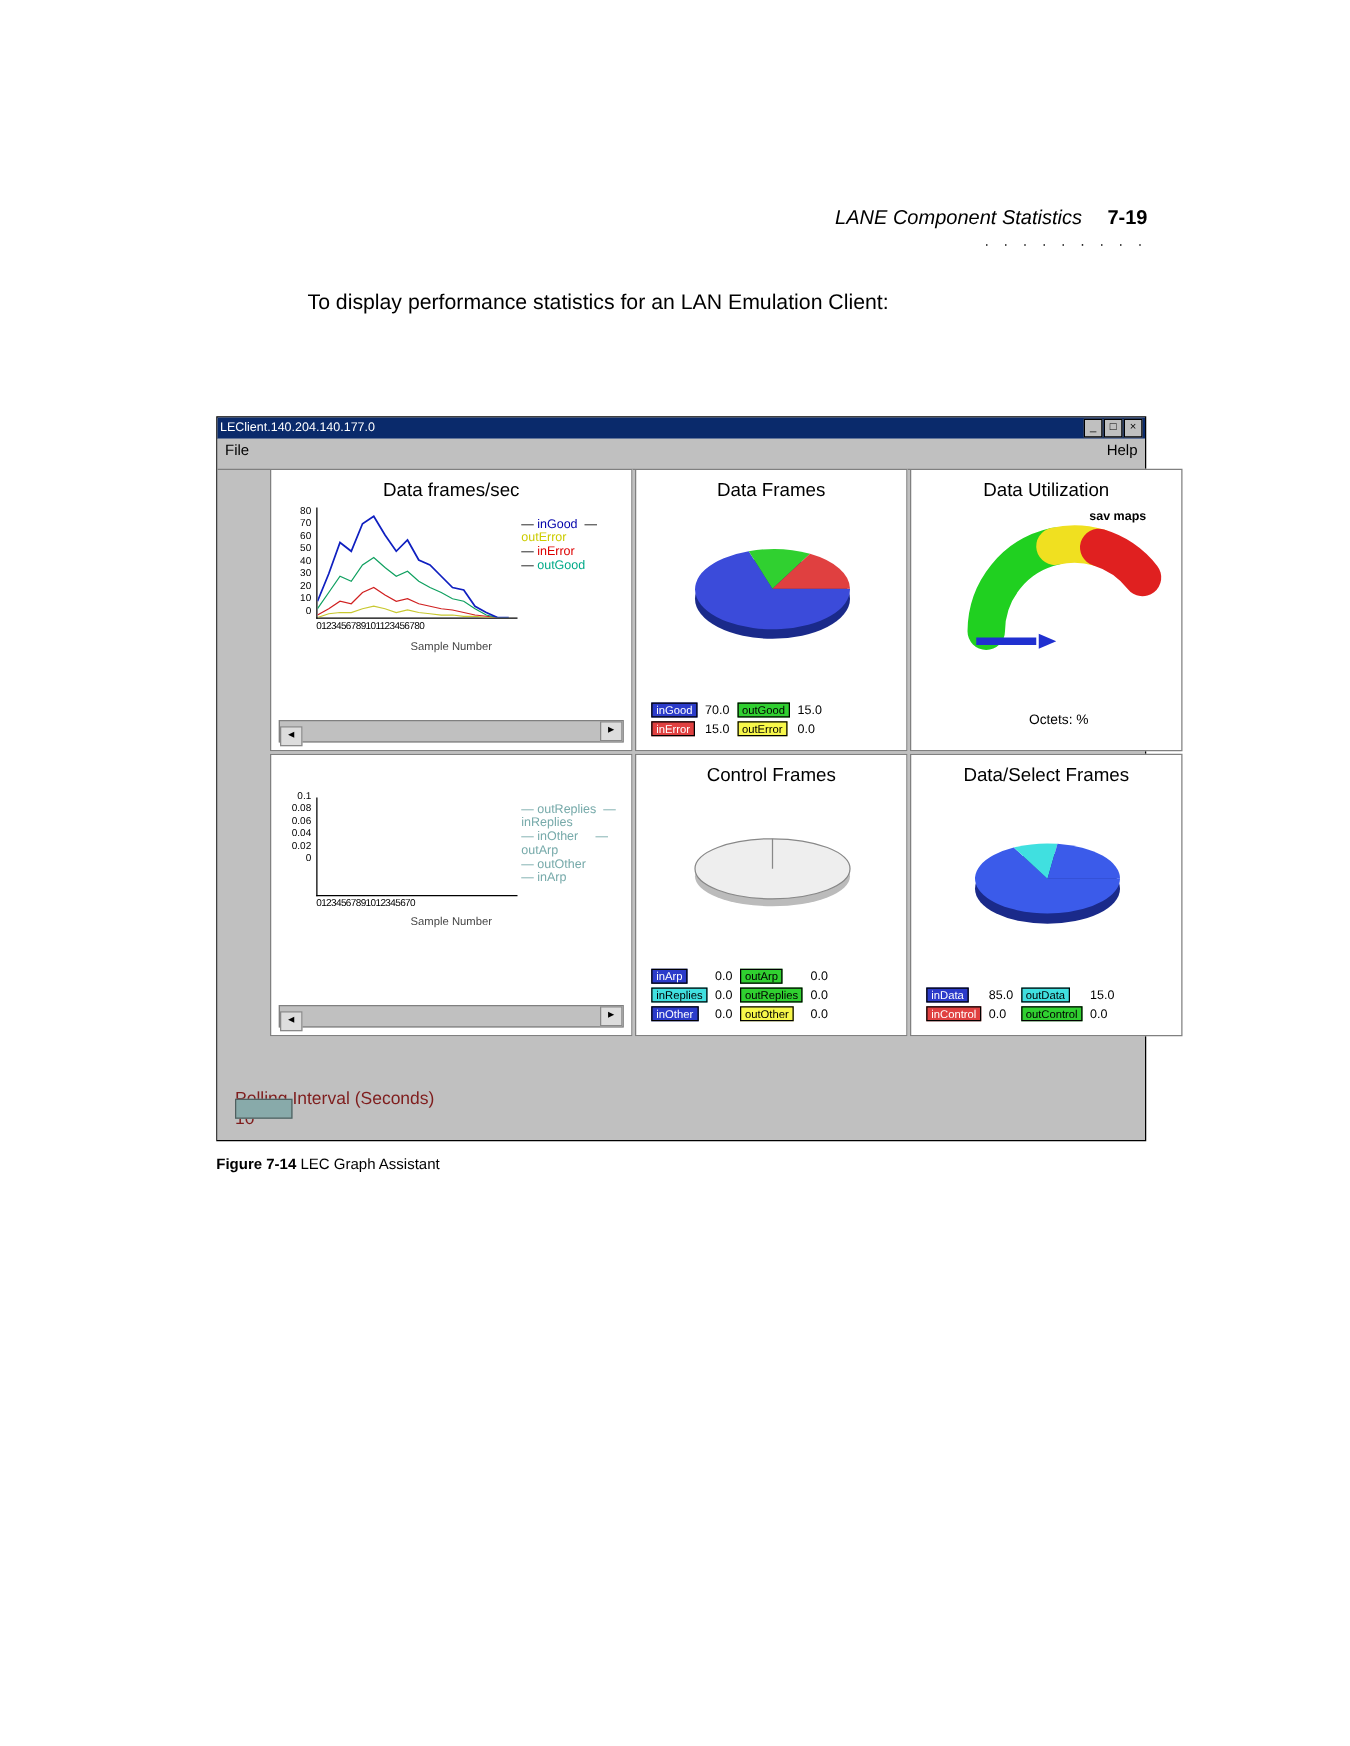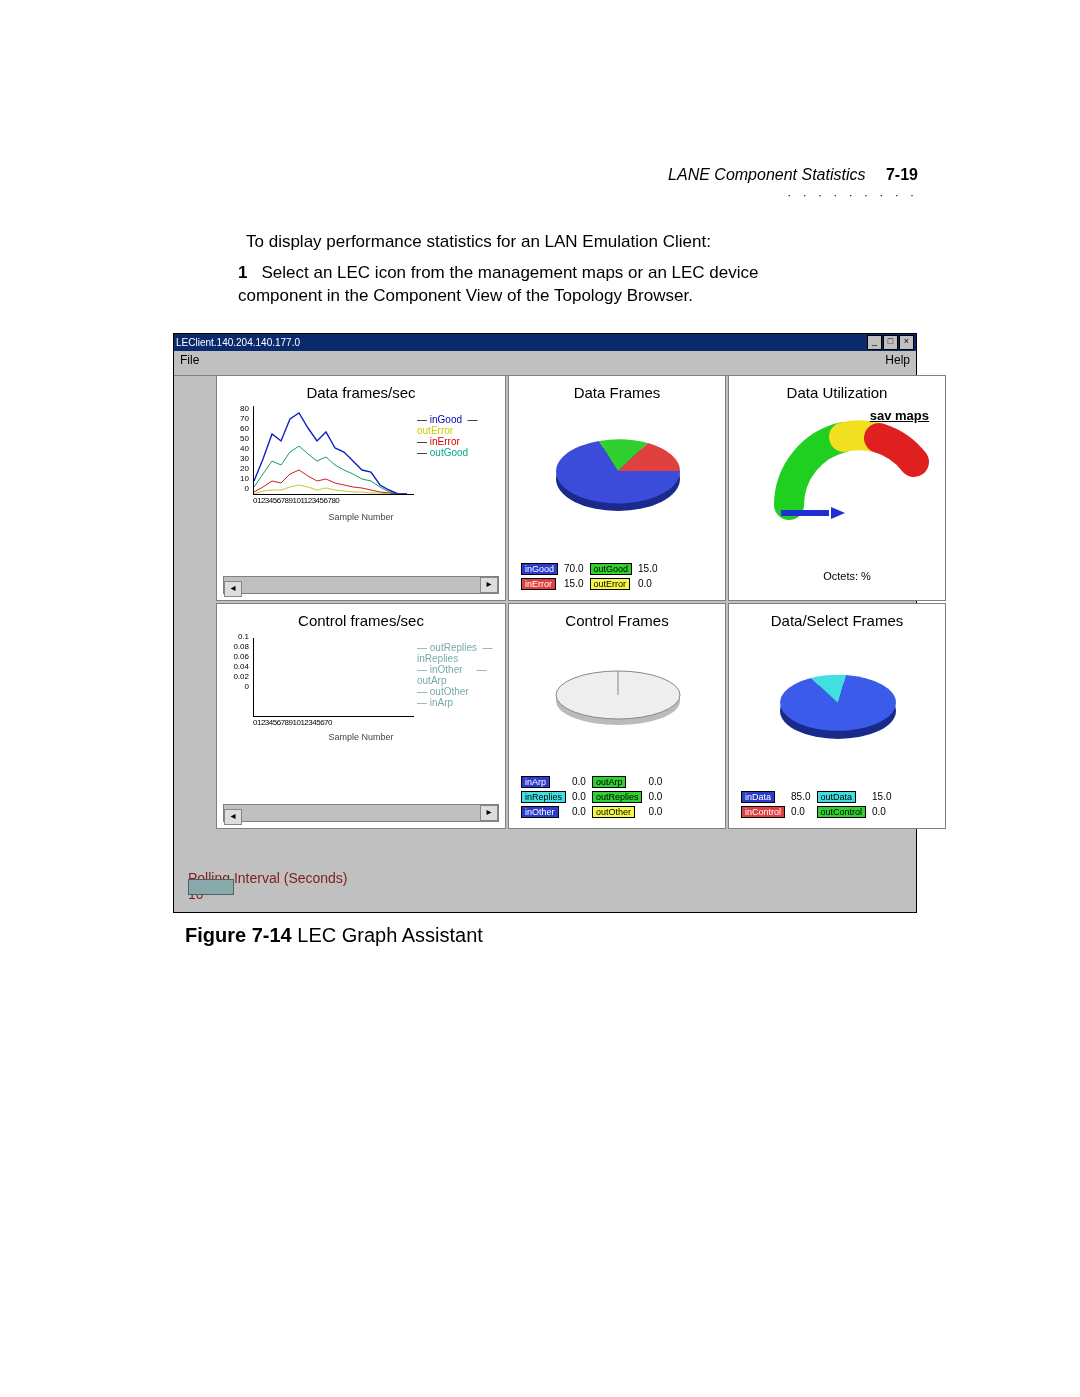--- a/index.html
+++ b/index.html
@@ -6,21 +6,21 @@
 .page{width:1080px;height:1397px;background:#fff;position:relative;}
 
 .hdr-band{position:absolute;right:162px;top:166px;font-size:16px;}
 .hdr-section{font-style:italic;}
 .hdr-page{font-weight:bold;margin-left:16px;text-align:right;}
 .dots{position:absolute;right:162px;top:188px;font-size:12px;letter-spacing:4px;color:#000;}
 .intro{position:absolute;left:246px;top:232px;font-size:17px;}
 .step1{position:absolute;left:238px;top:262px;font-size:17px;max-width:600px;line-height:1.35;}
 .step2{position:absolute;left:238px;top:314px;font-size:17px;}
 .num{font-weight:bold;margin-right:14px;}
-.caption{position:absolute;left:185px;top:924px;font-size:20px;}
+.caption{position:absolute;left:173px;top:924px;font-size:12px;}
 .caption-bold{font-weight:bold;}
 
 .win{position:absolute;left:173px;top:333px;width:742px;height:578px;border:1px solid #000;}
 .titlebar{height:17px;background:#0a2a6b;color:#fff;font-size:10px;display:flex;align-items:center;justify-content:space-between;padding:0 2px;}
 .titlebar .winbtns{display:flex;gap:1px;}
 .titlebar .winbtn{width:13px;height:13px;background:#c0c0c0;border:1px solid #000;font-size:9px;line-height:11px;text-align:center;color:#000;}
 .client{position:absolute;top:17px;left:0;right:0;bottom:0;background:#c0c0c0;}
 .menubar{height:20px;display:flex;justify-content:space-between;font-size:12px;padding:2px 6px;border-bottom:1px solid #808080;}
 .menubar span{color:#000;}
 
@@ -36,41 +36,38 @@
 .linexlbl{position:absolute;left:0;right:0;top:136px;text-align:center;font-size:9px;color:#444;}
 .scroll{position:absolute;left:6px;bottom:6px;right:6px;height:16px;background:#c0c0c0;border:1px solid #808080;}
 .scroll .arr{width:16px;height:14px;background:#ddd;border:1px solid #888;display:inline-block;text-align:center;font-size:10px;line-height:12px;}
 .scroll .arr.right{float:right;}
 
 .pietable{position:absolute;left:8px;bottom:8px;right:8px;font-size:10px;}
 .pietable td{padding:1px 2px;}
 .tag{border:1px solid #000;padding:0 3px;font-size:9px;}
 .t-blue{background:#2b3bca;color:#fff;} .t-green{background:#30d030;} .t-cyan{background:#40e0e0;} .t-red{background:#e04040;color:#fff;} .t-yellow{background:#f7f74a;}
 
-.gaugelabel{position:absolute;right:16px;top:32px;font-size:13px;color:#000;font-weight:bold;text-decoration:underline;}
+.gaugelabel{position:absolute;right:28px;top:32px;font-size:10px;color:#000;font-weight:bold;}
 .octets{position:absolute;left:0;right:0;bottom:18px;text-align:center;font-size:11px;padding-left:20px;}
 
 .pollwrap{position:absolute;left:14px;top:486px;font-size:14px;color:#7f1d1d;margin-top:33px;}
 .pollbar{position:absolute;left:14px;top:528px;width:44px;height:14px;background:#8aa; border:1px solid #506060;}
 svg{display:block;}
 </style>
 </head>
 <body>
 
 <div class="page">
   <div class="hdr-band">
     <span class="hdr-section">LANE Component Statistics</span>
     <span class="hdr-page">7-19</span>
   </div>
   <div class="dots">· · · · · · · · ·</div>
 
   <div class="intro">To display performance statistics for an LAN Emulation Client:</div>
-  <div class="step1">
-    <span class="num">1</span><span>Select an LEC icon from the management maps or an LEC device component in the Component View of the Topology Browser.</span>
-  </div>
 
   <div class="win">
     <div class="titlebar">
       <span>LEClient.140.204.140.177.0</span>
       <span class="winbtns">
         <span class="winbtn">_</span>
         <span class="winbtn">□</span>
         <span class="winbtn">×</span>
       </span>
     </div>
@@ -140,21 +137,20 @@
               <path d="M-15,-68 A70,70 0 0 1 20,-67" fill="none" stroke="#f0e020" stroke-width="30" stroke-linecap="round"></path>
               <path d="M20,-67 A70,70 0 0 1 55,-43" fill="none" stroke="#e02020" stroke-width="30" stroke-linecap="round"></path>
               <line x1="-78" y1="8" x2="-30" y2="8" stroke="#2030d0" stroke-width="6"></line>
               <polygon points="-28,2 -28,14 -14,8" fill="#2030d0"></polygon>
             </g>
           </svg>
           <div class="octets">Octets:      %</div>
         </div>
 
         <div class="panel">
-          <div class="ptitle">Control frames/sec</div>
           <div class="lineyticks">0.1<br>0.08<br>0.06<br>0.04<br>0.02<br>0</div>
           <div class="linewrap" style="height:78px;top:34px;">
             <svg width="160" height="78"></svg>
           </div>
           <div class="linextick" style="top:114px;">01234567891012345670</div>
           <div class="linexlbl" style="top:128px;">Sample Number</div>
           <div class="linelegend" style="color:#7aa;">
             — <span>outReplies</span>&nbsp;&nbsp;— <span>inReplies</span><br>
             — <span>inOther</span>&nbsp;&nbsp;&nbsp;&nbsp;&nbsp;— <span>outArp</span><br>
             — <span>outOther</span><br>

